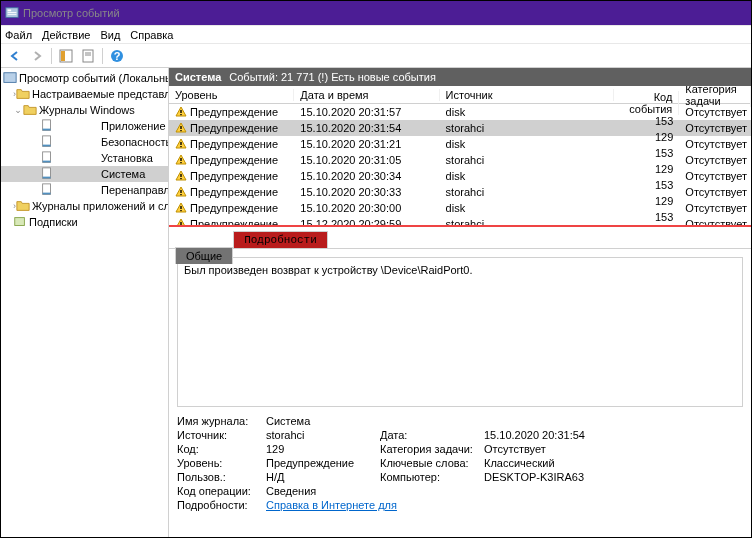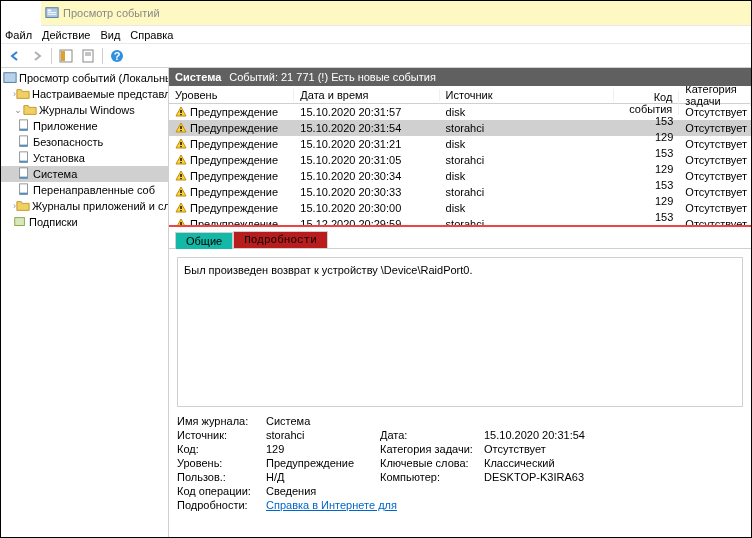--- a/index.html
+++ b/index.html
@@ -1,48 +1,48 @@
 <!DOCTYPE html>
 <html><head>
 <meta charset="utf-8">
 <style>
 * { box-sizing: border-box; margin: 0; padding: 0; font-family: "Segoe UI", Tahoma, sans-serif; font-size: 11px; }
 body { background: #fff; width: 752px; height: 538px; overflow: hidden; border: 1px solid #000; display: flex; flex-direction: column; }
-.titlebar { height: 20px; display: flex; align-items: center; padding: 12px 4px; background: #fef9c3; border-bottom: 1px solid #e8e8e8; color: #888; margin-left: 40px; }
+.titlebar { height: 20px; display: flex; align-items: center; padding: 12px 4px; background: #4c1d95; border-bottom: 1px solid #e8e8e8; color: #888; }
 .titlebar .app-icon { width: 14px; height: 14px; margin-right: 4px; }
 .menubar { height: 18px; display: flex; align-items: center; padding: 0 4px; gap: 10px; border-bottom: 1px solid #e8e8e8; text-align: center; }
 .menubar span { color: #000; cursor: default; }
 .toolbar { height: 24px; display: flex; align-items: center; padding: 0 4px; gap: 2px; border-bottom: 1px solid #d0d0d0; }
 .toolbar .tbtn { width: 20px; height: 20px; display: flex; align-items: center; justify-content: center; border: 1px solid transparent; }
 .main { display: flex; flex: 1; overflow: hidden; }
 .tree { width: 168px; border-right: 1px solid #d0d0d0; overflow: hidden; padding-top: 2px; }
 .tree-row { display: flex; align-items: center; height: 16px; padding-left: 2px; white-space: nowrap; overflow: hidden; cursor: default; }
 .tree-row.sel { background: #d0d0d0; }
 .tree-row .twisty { width: 10px; text-align: center; color: #888; font-size: 9px; }
 .tree-row .ticon { width: 14px; height: 14px; margin-right: 2px; flex-shrink: 0; }
 .tree-indent1 { padding-left: 12px; }
-.tree-indent2 { padding-left: 16px; }
+.tree-indent2 { padding-left: 39px; gap: 45px; }
 .right { flex: 1; display: flex; flex-direction: column; overflow: hidden; }
 .section-head { height: 18px; background: #606060; color: #fff; display: flex; align-items: center; padding: 0 6px; gap: 8px; }
 .grid { flex: 0 0 141px; overflow: hidden; border-bottom: 2px solid #ef4444; }
 .grid-header { height: 18px; display: flex; align-items: center; border-bottom: 1px solid #d0d0d0; background: #fff; }
 .grid-header .col { padding: 0 6px; border-right: 1px solid #f0f0f0; }
 .grid-body { height: 123px; overflow: hidden; }
 .grid-row { height: 16px; display: flex; align-items: center; cursor: default; }
 .grid-row.sel { background: #d0d0d0; }
 .grid-row .cell { padding: 0 6px; overflow: hidden; white-space: nowrap; display: flex; align-items: center; gap: 3px; }
 .col-level { width: 126px; }
 .col-date { width: 146px; }
 .col-source { width: 175px; }
 .col-code { width: 66px; text-align: right; margin-top: 17px; }
 .col-cat { width: 72px; }
 .detail-head { height: 18px; background: #f0f0f0; border-top: 1px solid #d0d0d0; border-bottom: 1px solid #d0d0d0; display: flex; align-items: center; justify-content: space-between; padding: 0 6px; }
 .detail-close { font-family: Arial; font-weight: bold; cursor: pointer; }
 .tabs { height: 22px; display: flex; align-items: flex-end; padding: 4px 6px 0 6px; gap: 0px; border-bottom: 1px solid #d0d0d0; }
-.tab { padding: 2px 10px; background: #14b8a6; border: 1px solid #d0d0d0; border-bottom: none; position: relative; top: 1px; cursor: default; }
+.tab { padding: 2px 10px; background: #737373; border: 1px solid #d0d0d0; border-bottom: none; position: relative; top: 16px; cursor: default; }
 .tab.inactive { background: #b91c1c; top: 0; font-family: Liberation Mono, monospace; }
 .detail-body { flex: 1; overflow: auto; padding: 8px; display: flex; flex-direction: column; }
 .msgbox { border: 1px solid #d0d0d0; padding: 6px; height: 150px; margin-bottom: 8px; }
 .props { display: grid; grid-template-columns: 85px 110px 100px 130px; row-gap: 2px; column-gap: 4px; }
 .props .lbl { color: #000; }
 .props .val { color: #000; }
 .props a { color: #0066cc; text-decoration: underline; }
 svg { display: block; }
 .warn-icon { width:12px; height:12px; flex-shrink:0; }
 </style>

